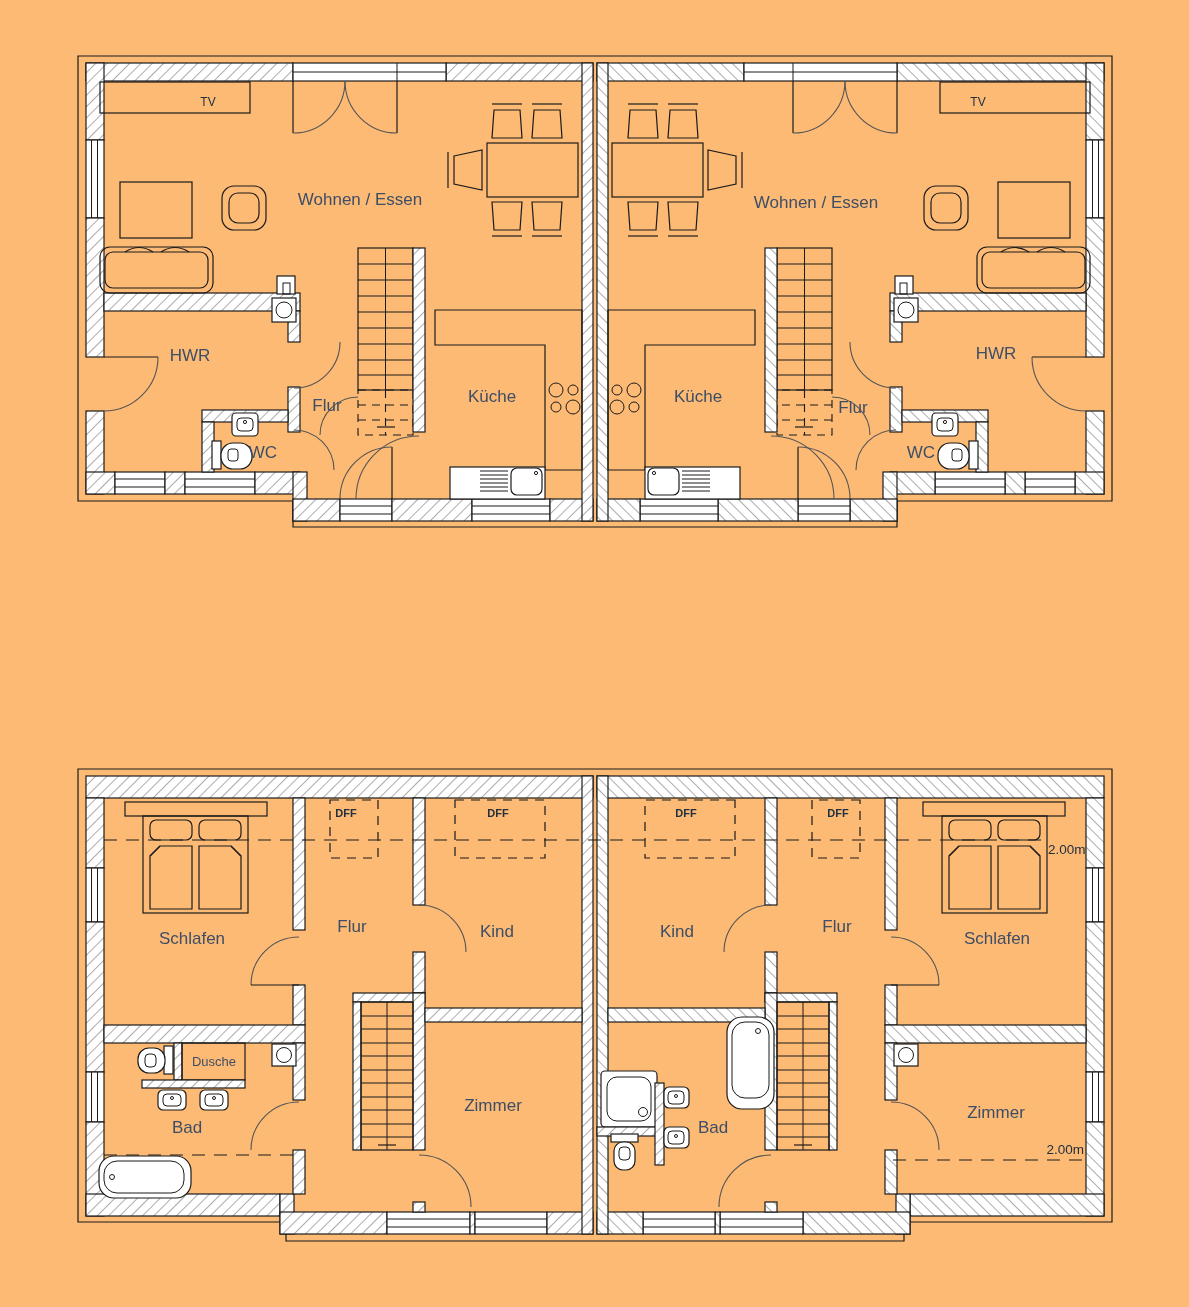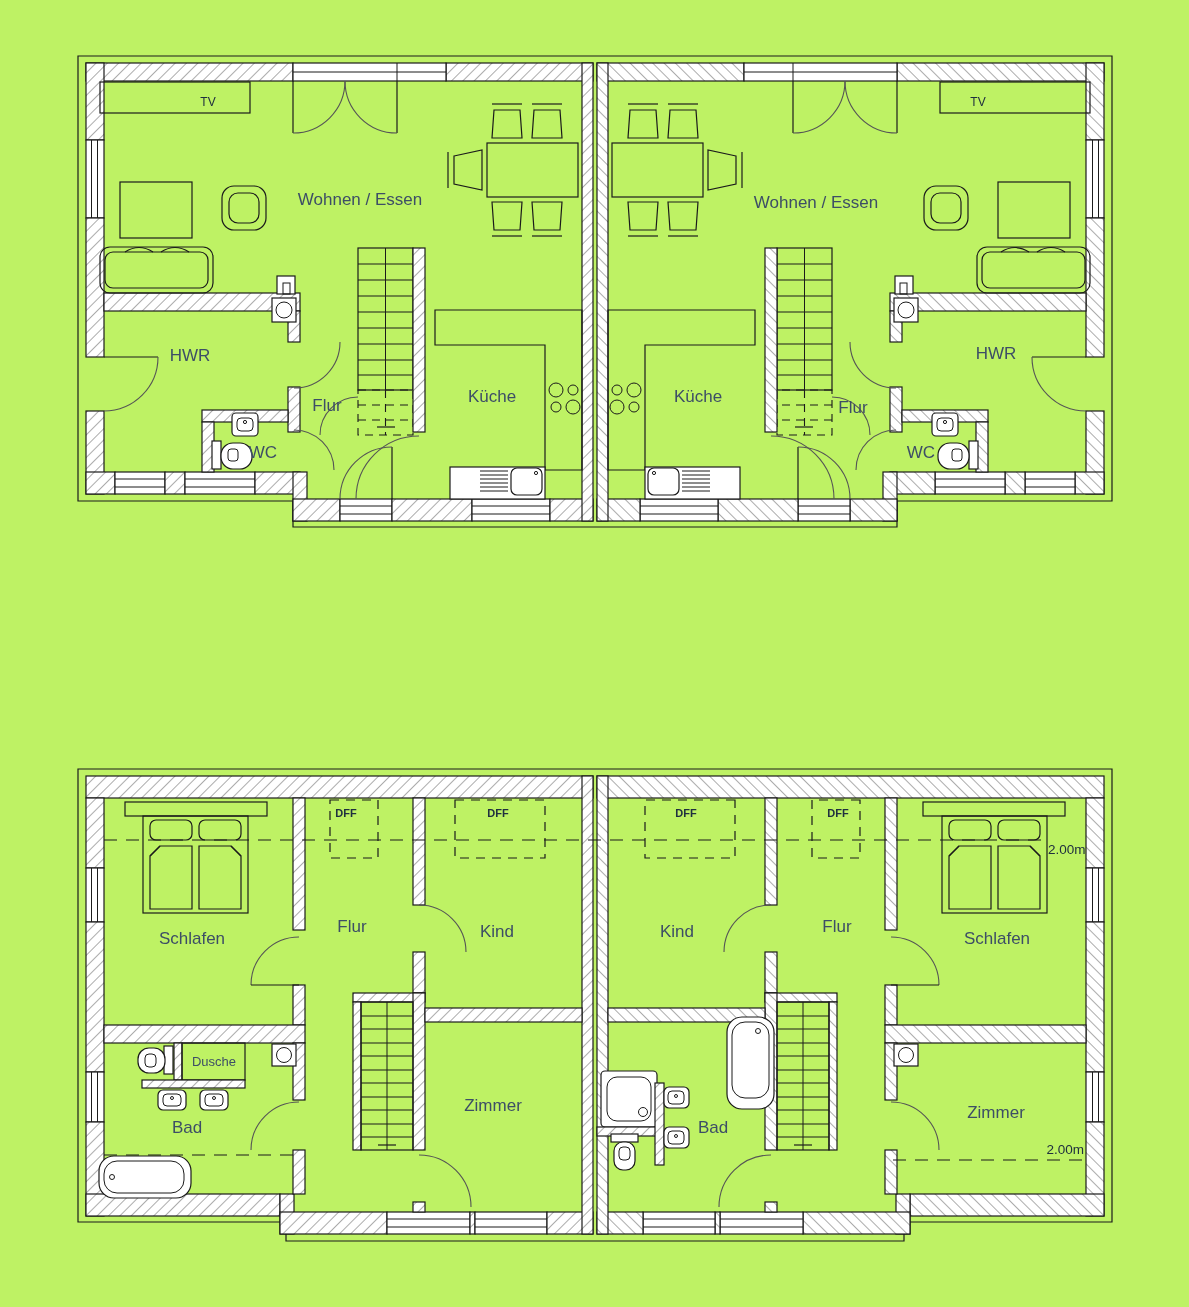--- a/index.html
+++ b/index.html
@@ -1,21 +1,21 @@
 <!DOCTYPE html>
 <html><head>
 <meta charset="utf-8">
 <style>
   :root{
     --line:#1b1b1b;
     --room:#3d4e66;
     --small:#20303f;
   }
   html,body{margin:0;padding:0;background:#ffffff;}
-  .canvas{width:1189px;height:1307px;position:relative;background:#bef264;overflow:hidden;}
+  .canvas{width:1189px;height:1307px;position:relative;background:#fdba74;overflow:hidden;}
   svg{display:block;}
   .w{fill:url(#hatch);stroke:var(--line);stroke-width:1.2;}
   .ln{fill:none;stroke:var(--line);stroke-width:1.2;}
   .fx{fill:#ffffff;stroke:var(--line);stroke-width:1.2;}
   .thin{fill:none;stroke:var(--line);stroke-width:1;}
   .door{fill:none;stroke:#555;stroke-width:1.1;}
   .dash{fill:none;stroke:var(--line);stroke-width:1.2;stroke-dasharray:13 9;}
   .dashS{fill:none;stroke:var(--line);stroke-width:1.1;stroke-dasharray:8 6;}
   .dffbox{fill:none;stroke:var(--line);stroke-width:1.2;stroke-dasharray:9 7;}
   .room-label{font-family:"Liberation Sans",sans-serif;font-size:17px;fill:var(--room);text-anchor:middle;}

